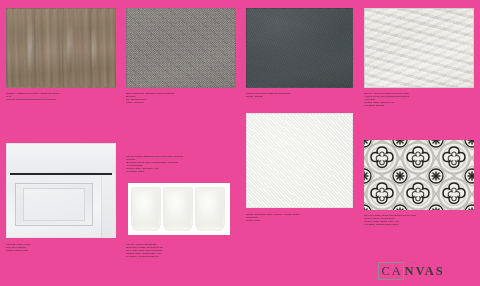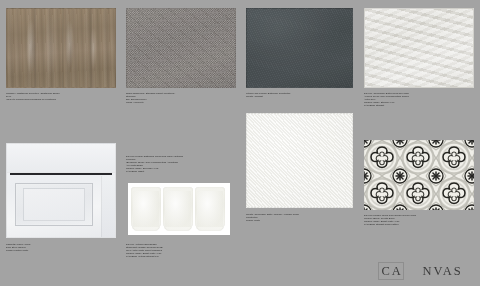--- a/index.html
+++ b/index.html
@@ -6,21 +6,21 @@
   html, body {
     margin: 0; padding: 0;
     width: 480px; height: 286px;
     background: #ffffff;
     font-family: "Liberation Sans", sans-serif;
     overflow: hidden;
   }
   #board {
     position: relative;
     width: 480px; height: 286px;
-    background: #a3a3a3;
+    background: #ec4899;
   }
 
   
   .cell { position: absolute; }
   .swatch {
     position: absolute; left: 0; top: 0;
     width: 100%;
     border: 0.5px solid rgba(0,0,0,0.06);
     overflow: hidden;
   }
@@ -196,21 +196,21 @@
     font-size: 12.5px;
     letter-spacing: 0.16em;
     color: #3b3b3b;
   }
   .logo-box {
     border: 0.7px solid #8e8e8e;
     padding: 1.5px 0.5px 1.5px 2.5px;
     margin-right: -1px;
     line-height: 1;
   }
-  .logo-rest { padding-left: 19px; line-height: 1; }
+  .logo-rest { padding-left: 1px; line-height: 1; font-weight: bold; }
 </style>
 </head>
 <body>
 
 <div id="board">
 
   <div class="cell" style="left:6px; top:8px; width:110px;">
     <div class="swatch wood" style="height:80px;"></div>
     <div class="caption" style="top:84px;">Mohawk | Lighthouse Collective | Boathouse Brown
 5HW

